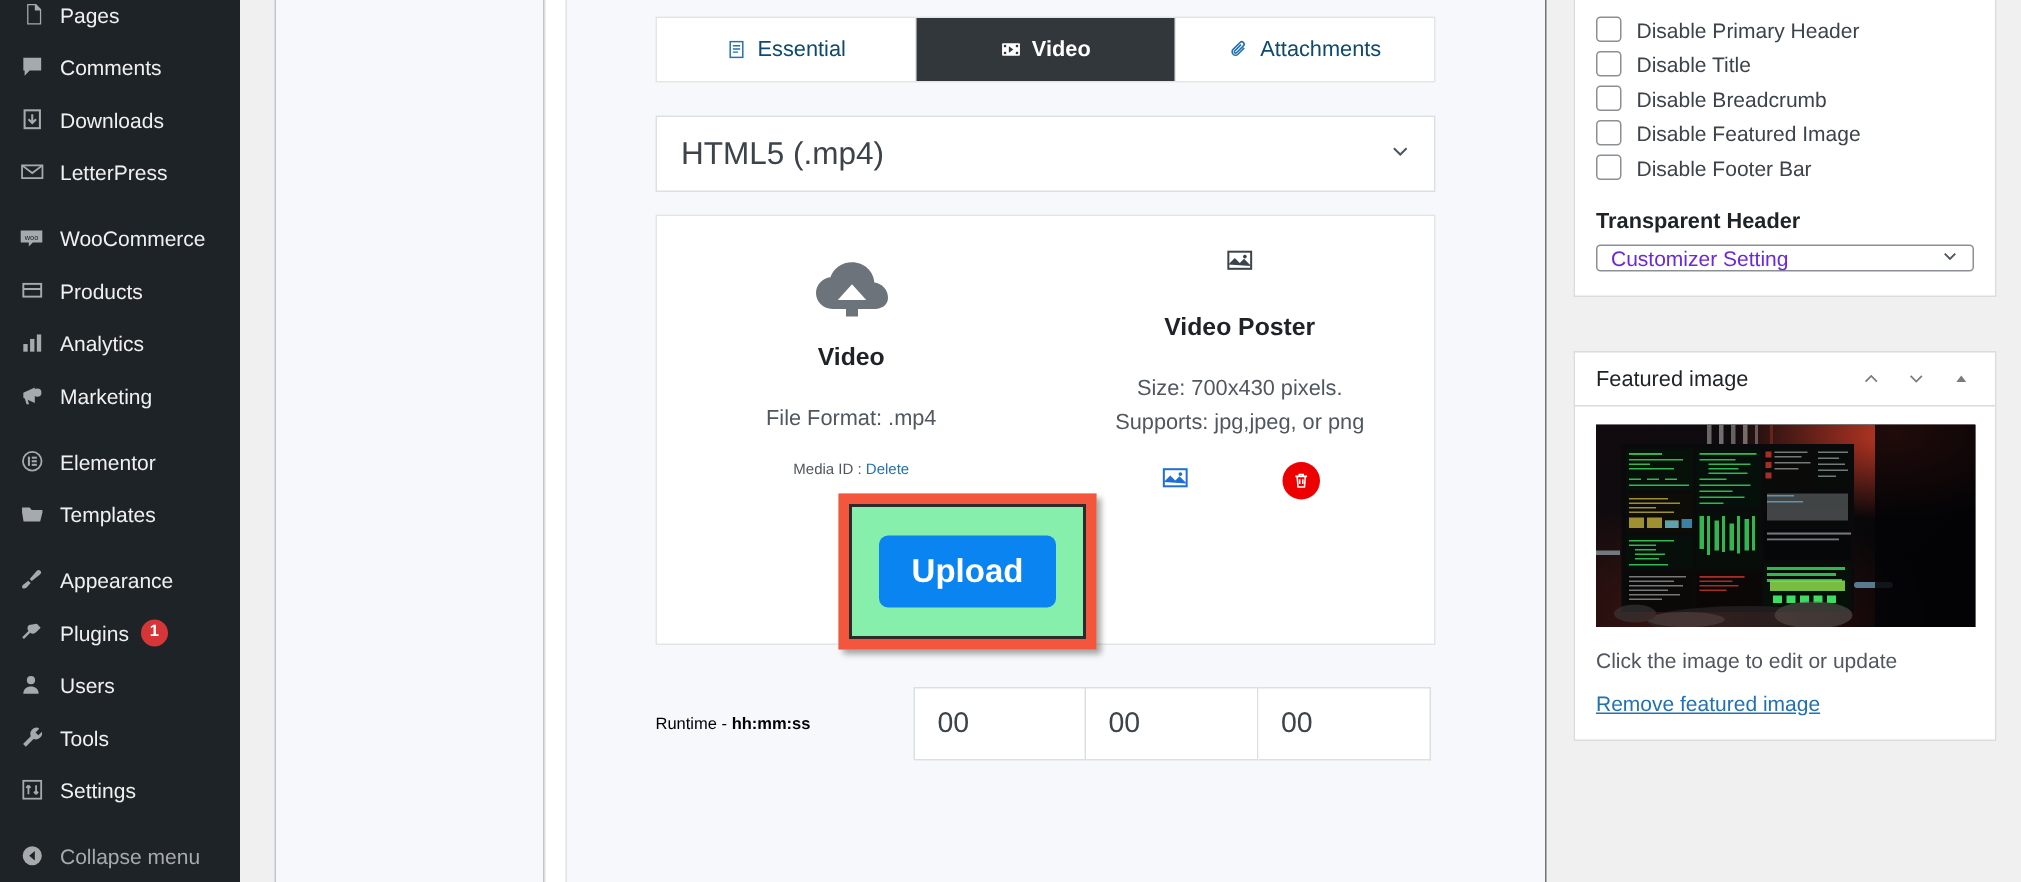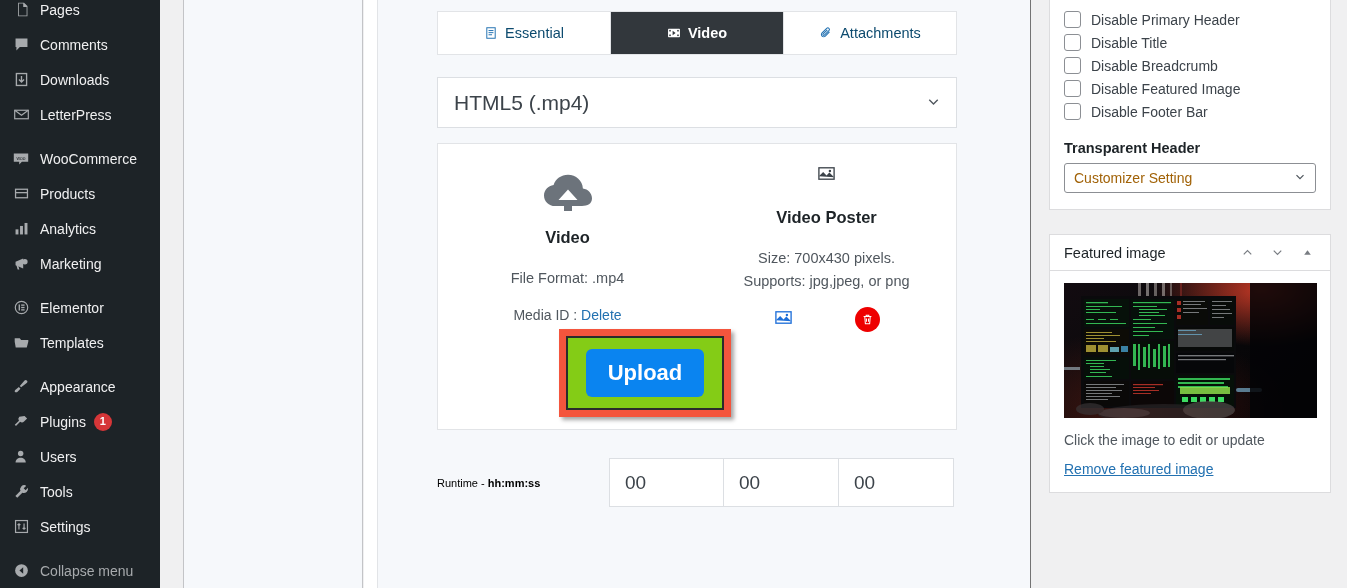--- a/index.html
+++ b/index.html
@@ -139,21 +139,21 @@
   .vid-label {
     margin-top: 6px;
     font-size: 16.5px; font-weight: 700; color: #1d2327;
   }
   .vid-format {
     margin-top: 23px;
     font-size: 14.5px; color: #50575e;
   }
   .media-id {
     margin-top: 21px;
-    font-size: 14px; color: #50575e;
+    font-size: 10px; color: #50575e;
   }
   .media-id a { color: #2271b1; text-decoration: none; }
 
   .poster-ico { margin-top: 20px; }
   .poster-label {
     margin-top: 21px;
     font-size: 16.5px; font-weight: 700; color: #1d2327;
   }
   .poster-size {
     margin-top: 20px;
@@ -168,23 +168,23 @@
     width: 25px; height: 25px; border-radius: 50%;
     background: #ee0000;
     display: inline-flex; align-items: center; justify-content: center;
     cursor: pointer;
   }
 
   
   .upload-highlight {
     position: absolute;
     left: 121px; top: 185px;
-    width: 172px; height: 88px;
+    width: 172px; height: 104px;
     border: 7px solid #f4553d;
-    background: #84cc16;
+    background: #86efac;
     outline: 2px solid #2b2b2b;
     outline-offset: -9px;
     box-shadow: 3px 3px 4px rgba(0,0,0,0.35);
     z-index: 5;
     display: flex; align-items: center; justify-content: center;
   }
   .upload-btn {
     background: #0a84f0;
     color: #fff;
     border: none;
@@ -254,27 +254,27 @@
     margin-right: 10px;
     flex: 0 0 17px;
   }
   .th-label {
     margin: 17px 14px 0 14px;
     font-size: 14.5px; font-weight: 700; color: #1d2327;
   }
   .th-select {
     position: relative;
     margin: 7px 14px 16px 14px;
-    height: 30px;
+    height: 18px;
     border: 1px solid #8c8f94;
     border-radius: 3px;
     background: #fff;
     display: flex; align-items: center;
     padding-left: 9px;
-    font-size: 14px; color: #a16207;
+    font-size: 14px; color: #6d28d9;
     cursor: pointer;
   }
   .th-select .caret { position: absolute; right: 8px; top: 50%; transform: translateY(-50%); color: #50575e; }
 
   .fi-head {
     height: 36px;
     border-bottom: 1px solid #dcdcde;
     display: flex; align-items: center;
     padding: 0 8px 0 14px;
   }

